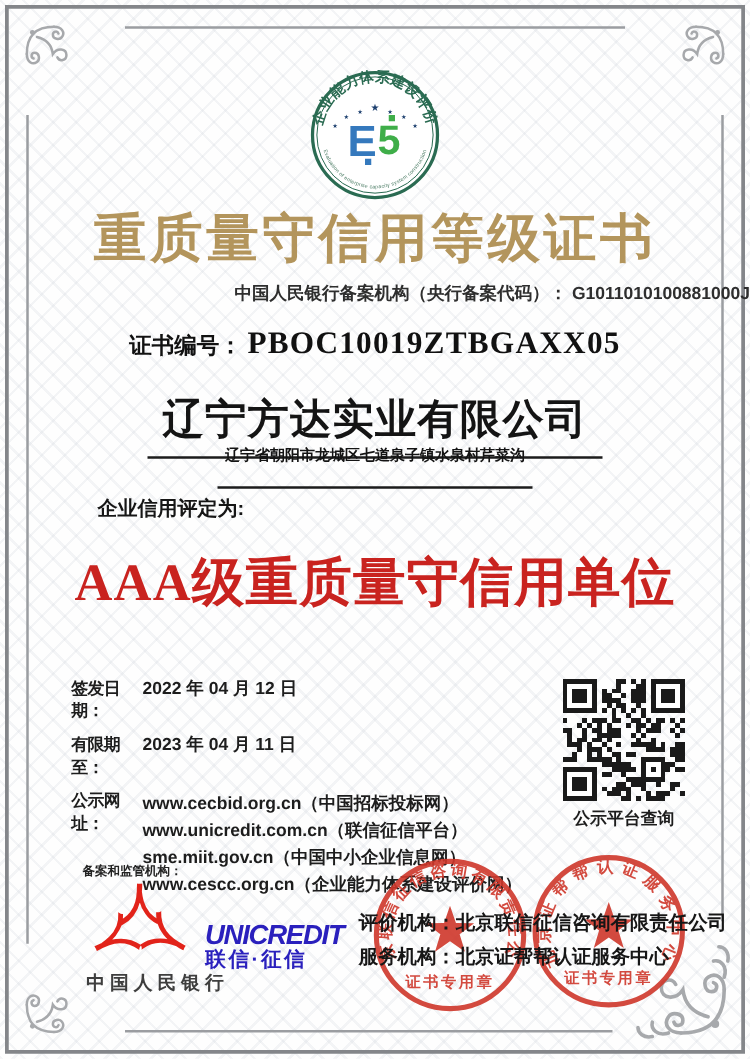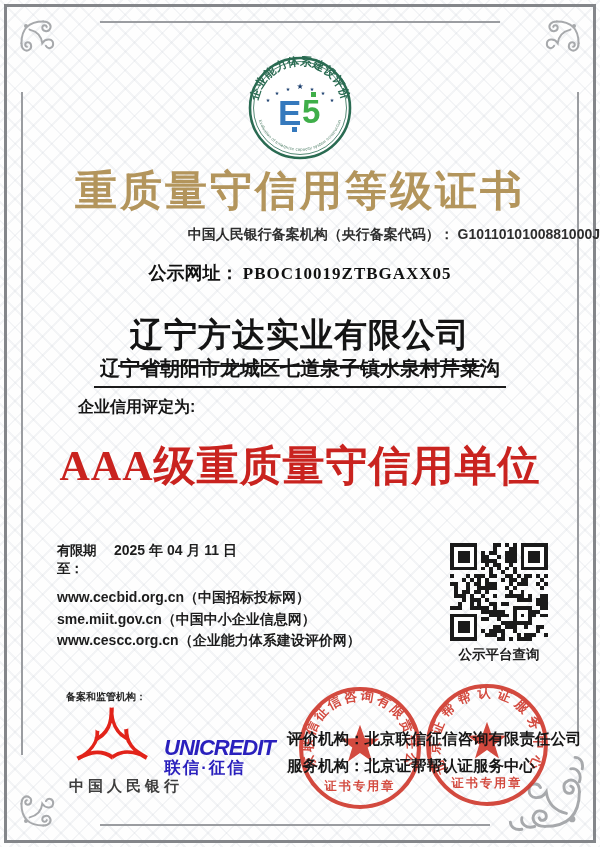--- a/index.html
+++ b/index.html
@@ -24,29 +24,29 @@
   .fl-tr{right:16px;top:16px;transform:scaleX(-1);}
   .fl-bl{left:16px;bottom:16px;transform:scaleY(-1);}
   .fl-br{right:12px;bottom:12px;width:92px;height:92px;transform:scale(-1,-1);}
   
   .logo{left:248px;top:56px;width:104px;height:104px;}
   .title{left:0;right:0;top:163px;text-align:center;font-size:42px;font-weight:bold;
          letter-spacing:3px;color:var(--gold);}
   .subtitle{left:0;right:0;top:226px;text-align:right;font-size:14px;font-weight:600;color:#2e2e2e;}
   .certno-row{left:0;right:0;top:261px;text-align:center;color:#111;}
   .certno-label{font-size:18px;font-weight:bold;}
-  .certno-value{font-size:17px;font-weight:bold;font-family:"Liberation Serif",serif;letter-spacing:1px;}
+  .certno-value{font-size:25px;font-weight:bold;font-family:"Liberation Serif",serif;letter-spacing:1px;}
   
   .company-wrap{left:0;right:0;top:313px;text-align:center;}
   .company{display:inline-block;font-family:"Liberation Serif",serif;font-weight:bold;
            font-size:33px;color:#141414;letter-spacing:1px;
            border-bottom:2px solid #1c1c1c;padding:0 12px 7px 12px;}
   .address-wrap{left:0;right:0;top:355px;text-align:center;}
   .address{display:inline-block;font-family:Liberation Sans, sans-serif;font-weight:bold;
-           font-size:20px;color:#141414;border-bottom:2px solid #1c1c1c;padding:0 6px 4px 6px;}
+           font-size:12px;color:#141414;border-bottom:2px solid #1c1c1c;padding:0 6px 16px 6px;}
   .rating-label{left:78px;top:397px;font-size:16px;font-weight:bold;color:#161616;}
   .rating{left:0;right:0;top:438px;text-align:center;font-family:"Liberation Serif",serif;
           font-weight:bold;font-size:42px;color:var(--red);letter-spacing:1px;}
   
   .info{left:57px;top:542px;color:#1d1d1d;}
   .info-row{display:flex;margin-bottom:9px;}
   .info-label{width:57px;flex:0 0 57px;font-size:13.5px;font-weight:bold;letter-spacing:-.5px;}
   .info-value{font-size:14px;font-weight:600;}
   .info-sites .info-value div{line-height:21.5px;}
   .qr{left:450px;top:543px;width:98px;height:98px;}
@@ -151,41 +151,47 @@
     <text x="30" y="69" font-size="35" font-weight="bold" fill="#3579bd" font-family="Liberation Sans,sans-serif">E</text>
     <text x="54" y="67" font-size="33" font-weight="bold" fill="#3fae49" font-family="Liberation Sans,sans-serif">5</text>
     <rect x="44" y="71" width="5" height="5" fill="#3579bd"></rect>
     <rect x="63" y="36" width="5" height="5" fill="#3fae49"></rect>
   </g>
 </svg>
 
 <div class="abs title">重质量守信用等级证书</div>
 <div class="abs subtitle">中国人民银行备案机构（央行备案代码）： G1011010100881000J</div>
 <div class="abs certno-row">
-  <span class="certno-label">公示网址：</span>
+  <span class="certno-label">证书编号：</span>
   <span class="certno-value">PBOC10019ZTBGAXX05</span>
 </div>
 
 <div class="abs company-wrap">
   <span class="company">辽宁方达实业有限公司</span>
 </div>
 <div class="abs address-wrap">
   <span class="address">辽宁省朝阳市龙城区七道泉子镇水泉村芹菜沟</span>
 </div>
 <div class="abs rating-label">企业信用评定为:</div>
 <div class="abs rating">AAA级重质量守信用单位</div>
 
 <div class="abs info">
   <div class="info-row">
+    <span class="info-label">签发日期：</span>
+    <span class="info-value">2022 年 04 月 12 日</span>
+  </div>
+  <div class="info-row">
     <span class="info-label">有限期至：</span>
-    <span class="info-value">2025 年 04 月 11 日</span>
+    <span class="info-value">2023 年 04 月 11 日</span>
   </div>
   <div class="info-row info-sites">
+    <span class="info-label">公示网址：</span>
     <span class="info-value">
       <div>www.cecbid.org.cn（中国招标投标网）</div>
+      <div>www.unicredit.com.cn（联信征信平台）</div>
       <div>sme.miit.gov.cn（中国中小企业信息网）</div>
       <div>www.cescc.org.cn（企业能力体系建设评价网）</div>
     </span>
   </div>
 </div>
 
 <svg class="abs qr" id="qr-svg" viewBox="0 0 25 25" shape-rendering="crispEdges">
     <rect x="11" y="0" width="1" height="1" fill="#1a1a1a"></rect>
     <rect x="12" y="0" width="1" height="1" fill="#1a1a1a"></rect>
     <rect x="14" y="0" width="1" height="1" fill="#1a1a1a"></rect>

